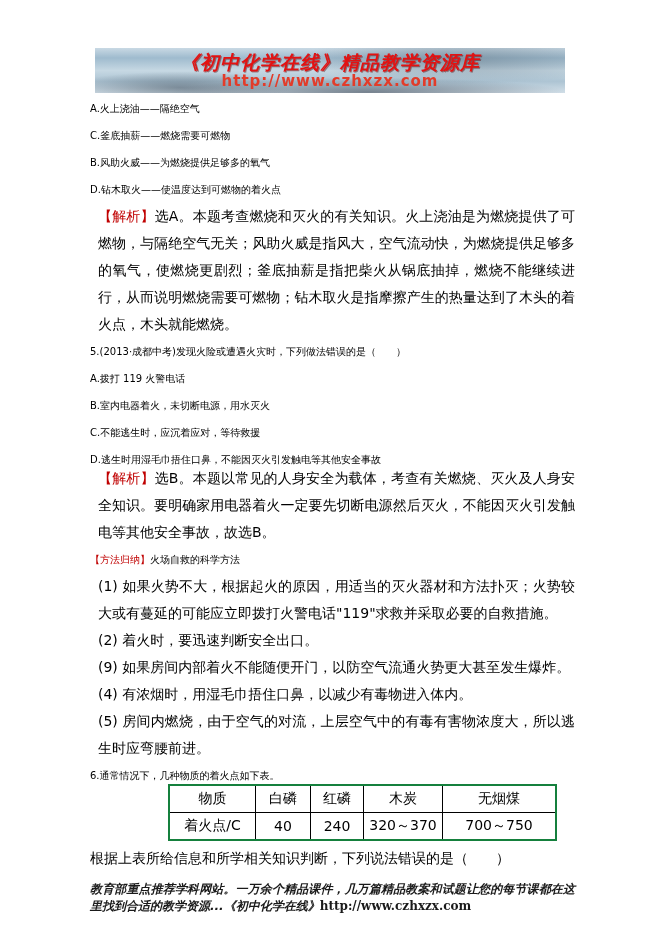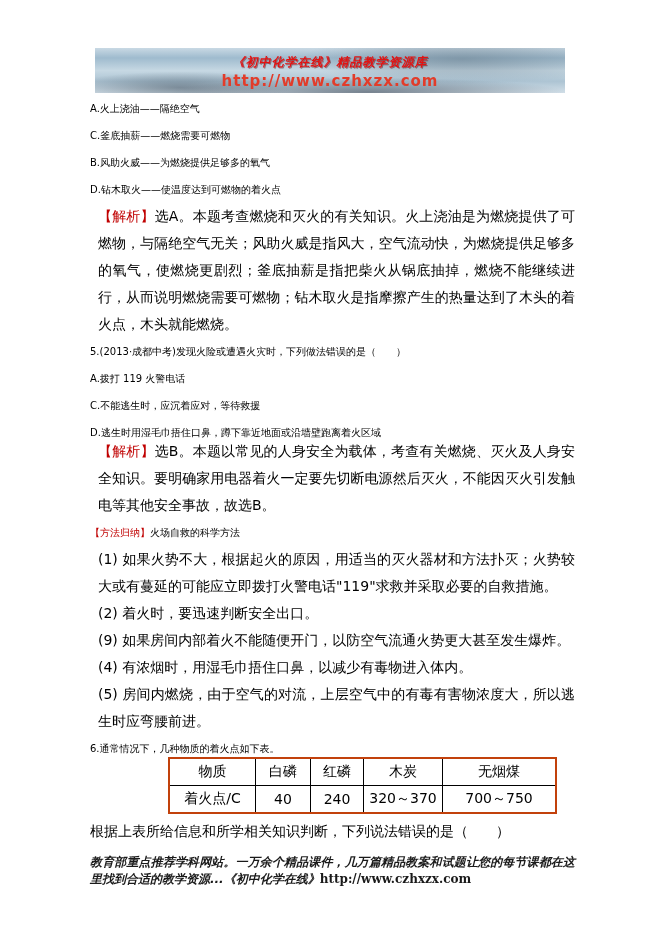--- a/index.html
+++ b/index.html
@@ -15,40 +15,40 @@
   .banner{
     width:470px;height:45px;margin-left:5px;margin-bottom:2px;
     position:relative;overflow:hidden;
     background:
       radial-gradient(ellipse 260px 40px at 78% 25%, rgba(95,115,130,0.50), rgba(95,115,130,0) 62%),
       radial-gradient(ellipse 180px 26px at 18% 88%, rgba(40,55,70,0.45), rgba(40,55,70,0) 62%),
       radial-gradient(ellipse 300px 22px at 58% 98%, rgba(30,40,55,0.50), rgba(30,40,55,0) 66%),
       linear-gradient(180deg,#c9d9e4 0%,#9fbbce 22%,#c6d8e3 50%,#adc4d3 74%,#d2dfe8 100%);
   }
   .banner-title{
-    font-size:12px;font-weight:bold;font-style:italic;color:#e21212;
+    font-size:19px;font-weight:bold;font-style:italic;color:#e21212;
     text-align:center;line-height:23px;margin-top:3px;letter-spacing:1px;
     text-shadow:1px 1px 0 rgba(90,0,0,0.45);
     white-space:nowrap;
   }
   .banner-url{
     font-size:15px;font-weight:bold;color:#e23c2a;
     text-align:center;line-height:17px;margin-top:-1px;letter-spacing:1px;
   }
 
   
   p{margin:0;}
   .line{font-size:10px;line-height:27px;white-space:nowrap;}
   .para{font-size:14px;line-height:27px;text-align:justify;margin-left:8px;}
   .red{color:#c00000;}
   .tight-top{margin-top:-8px;}
 
   
   table.atable{
-    border-collapse:collapse;border:2px solid #c2410c;
+    border-collapse:collapse;border:2px solid #15803d;
     margin:-5px 8px 0 78px;table-layout:fixed;padding-left:12px;
   }
   .atable th,.atable td{
     border:1px solid #000;font-size:14px;font-weight:normal;
     text-align:center;padding:2px 4px;height:22px;white-space:nowrap;
   }
   .c0{width:77px;}.c1{width:46px;}.c2{width:44px;}.c3{width:70px;}.c4{width:104px;}
 
   .follow-line{font-size:14px;line-height:27px;margin-top:4px;white-space:nowrap;}
 
@@ -72,22 +72,23 @@
 
     <p class="line">A.火上浇油——隔绝空气</p>
     <p class="line">C.釜底抽薪——燃烧需要可燃物</p>
     <p class="line">B.风助火威——为燃烧提供足够多的氧气</p>
     <p class="line">D.钻木取火——使温度达到可燃物的着火点</p>
 
     <p class="para"><span class="red">【解析】</span><span>选A。本题考查燃烧和灭火的有关知识。火上浇油是为燃烧提供了可燃物，与隔绝空气无关；风助火威是指风大，空气流动快，为燃烧提供足够多的氧气，使燃烧更剧烈；釜底抽薪是指把柴火从锅底抽掉，燃烧不能继续进行，从而说明燃烧需要可燃物；钻木取火是指摩擦产生的热量达到了木头的着火点，木头就能燃烧。</span></p>
 
     <p class="line">5.(2013·成都中考)发现火险或遭遇火灾时，下列做法错误的是（　　）</p>
     <p class="line">A.拨打 119 火警电话</p>
+    <p class="line">B.室内电器着火，未切断电源，用水灭火</p>
     <p class="line">C.不能逃生时，应沉着应对，等待救援</p>
-    <p class="line">D.逃生时用湿毛巾捂住口鼻，蹲下靠近地面或沿墙壁跑离着火区域</p>
+    <p class="line">D.逃生时用湿毛巾捂住口鼻，不能因灭火引发触电等其他安全事故</p>
 
     <p class="para tight-top"><span class="red">【解析】</span><span>选B。本题以常见的人身安全为载体，考查有关燃烧、灭火及人身安全知识。要明确家用电器着火一定要先切断电源然后灭火，不能因灭火引发触电等其他安全事故，故选B。</span></p>
 
     <p class="line"><span class="red">【方法归纳】</span><span>火场自救的科学方法</span></p>
 
     <p class="para">(1) 如果火势不大，根据起火的原因，用适当的灭火器材和方法扑灭；火势较大或有蔓延的可能应立即拨打火警电话"119"求救并采取必要的自救措施。</p>
     <p class="para">(2) 着火时，要迅速判断安全出口。</p>
     <p class="para">(9) 如果房间内部着火不能随便开门，以防空气流通火势更大甚至发生爆炸。</p>
     <p class="para">(4) 有浓烟时，用湿毛巾捂住口鼻，以减少有毒物进入体内。</p>
     <p class="para">(5) 房间内燃烧，由于空气的对流，上层空气中的有毒有害物浓度大，所以逃生时应弯腰前进。</p>

